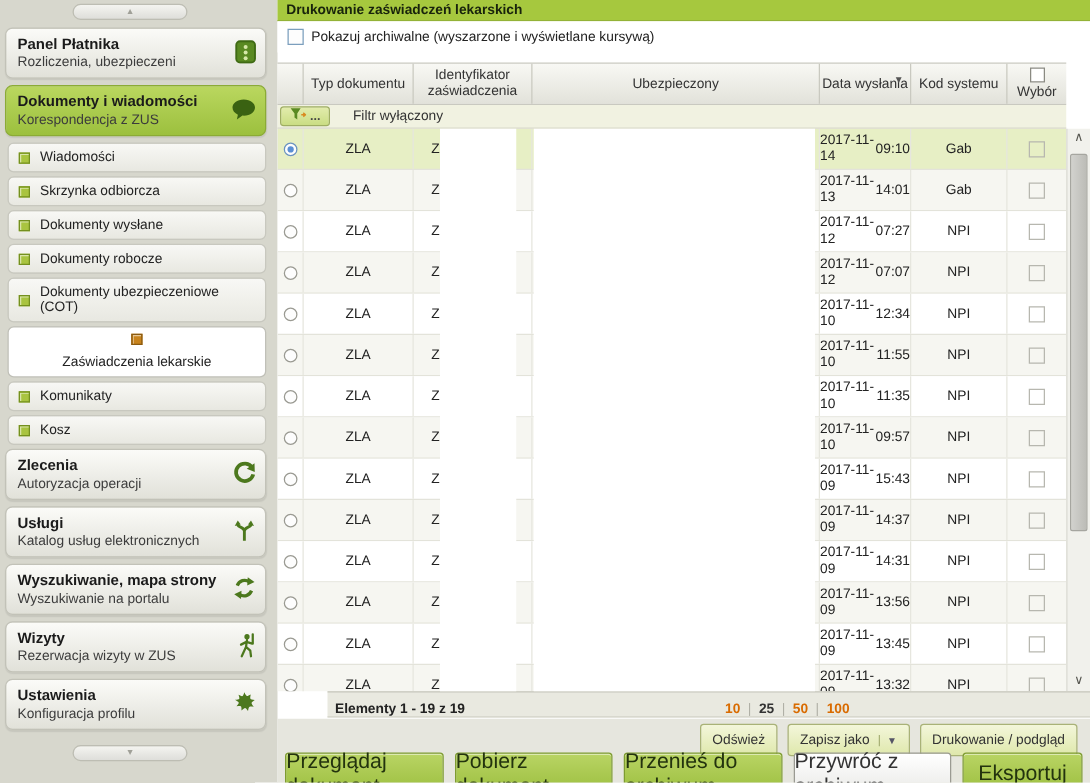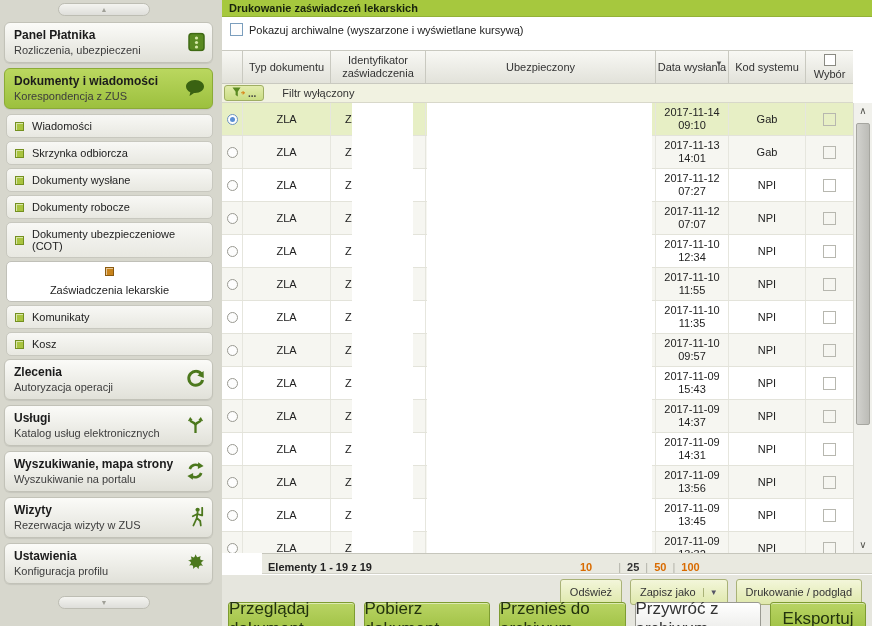--- a/index.html
+++ b/index.html
@@ -114,21 +114,21 @@
   }
   .row:nth-child(even) { background:#f6f6f1; }
   .row.selected { background:#e7efc5; }
   .td {
     display:flex; align-items:center; justify-content:center;
     font-size:11px; color:#222; border-left:1px solid #e6e6de;
     overflow:hidden;
   }
   .td:first-child { border-left:none; }
   .td.ident { justify-content:flex-start; padding-left:14px; }
-  .td.date { flex-direction:column; line-height:13px; }
+  .td.date { flex-direction:row; line-height:13px; }
   .radio {
     width:11px; height:11px; border-radius:50%;
     border:1px solid #9a9a92; background:#fdfdfd; position:relative; cursor:pointer;
   }
   .row.selected .radio { border-color:#6b93c0; }
   .row.selected .radio::after {
     content:""; position:absolute; left:2px; top:2px; width:5px; height:5px;
     border-radius:50%; background:#5a8fd4;
   }
   .row-check {
@@ -163,21 +163,21 @@
 
   
   .infobar {
     position:absolute; top:553px; left:0; width:774px; height:21px;
     background:#e9e9e0; border-top:1px solid #c6c6bc; border-bottom:1px solid #d2d2c8;
     display:flex; align-items:flex-end; padding:0 6px;margin-left:40px;
   }
   .elems { font-weight:bold; color:#222; }
   .sizes { position:absolute; left:318px; display:flex; font-weight:bold; }
   .pagesize { color:#d96b00; cursor:pointer; }
-  .pagesize.current { color:#333; cursor:default;padding-left:20px; }
+  .pagesize.current { color:#333; cursor:default; }
   .pagesize + .pagesize::before { content:"|"; color:#b0b0a6; margin:0 6px; font-weight:normal; }
   .pager { margin-left:auto; display:flex; align-items:center; gap:7px; }
   .pg-ico { color:#8f8f87; font-size:9px; letter-spacing:-1px; cursor:pointer; }
   .pg-cur { font-weight:bold; color:#222; margin:0 6px; }
   .pg-end { color:#d96b00; font-size:10px; letter-spacing:-1px; cursor:pointer; }
 
   
   .toolbar {
     position:absolute; top:579px; left:0; width:650px; height:20px;
     display:flex; justify-content:flex-end; gap:8px; padding-right:10px;

